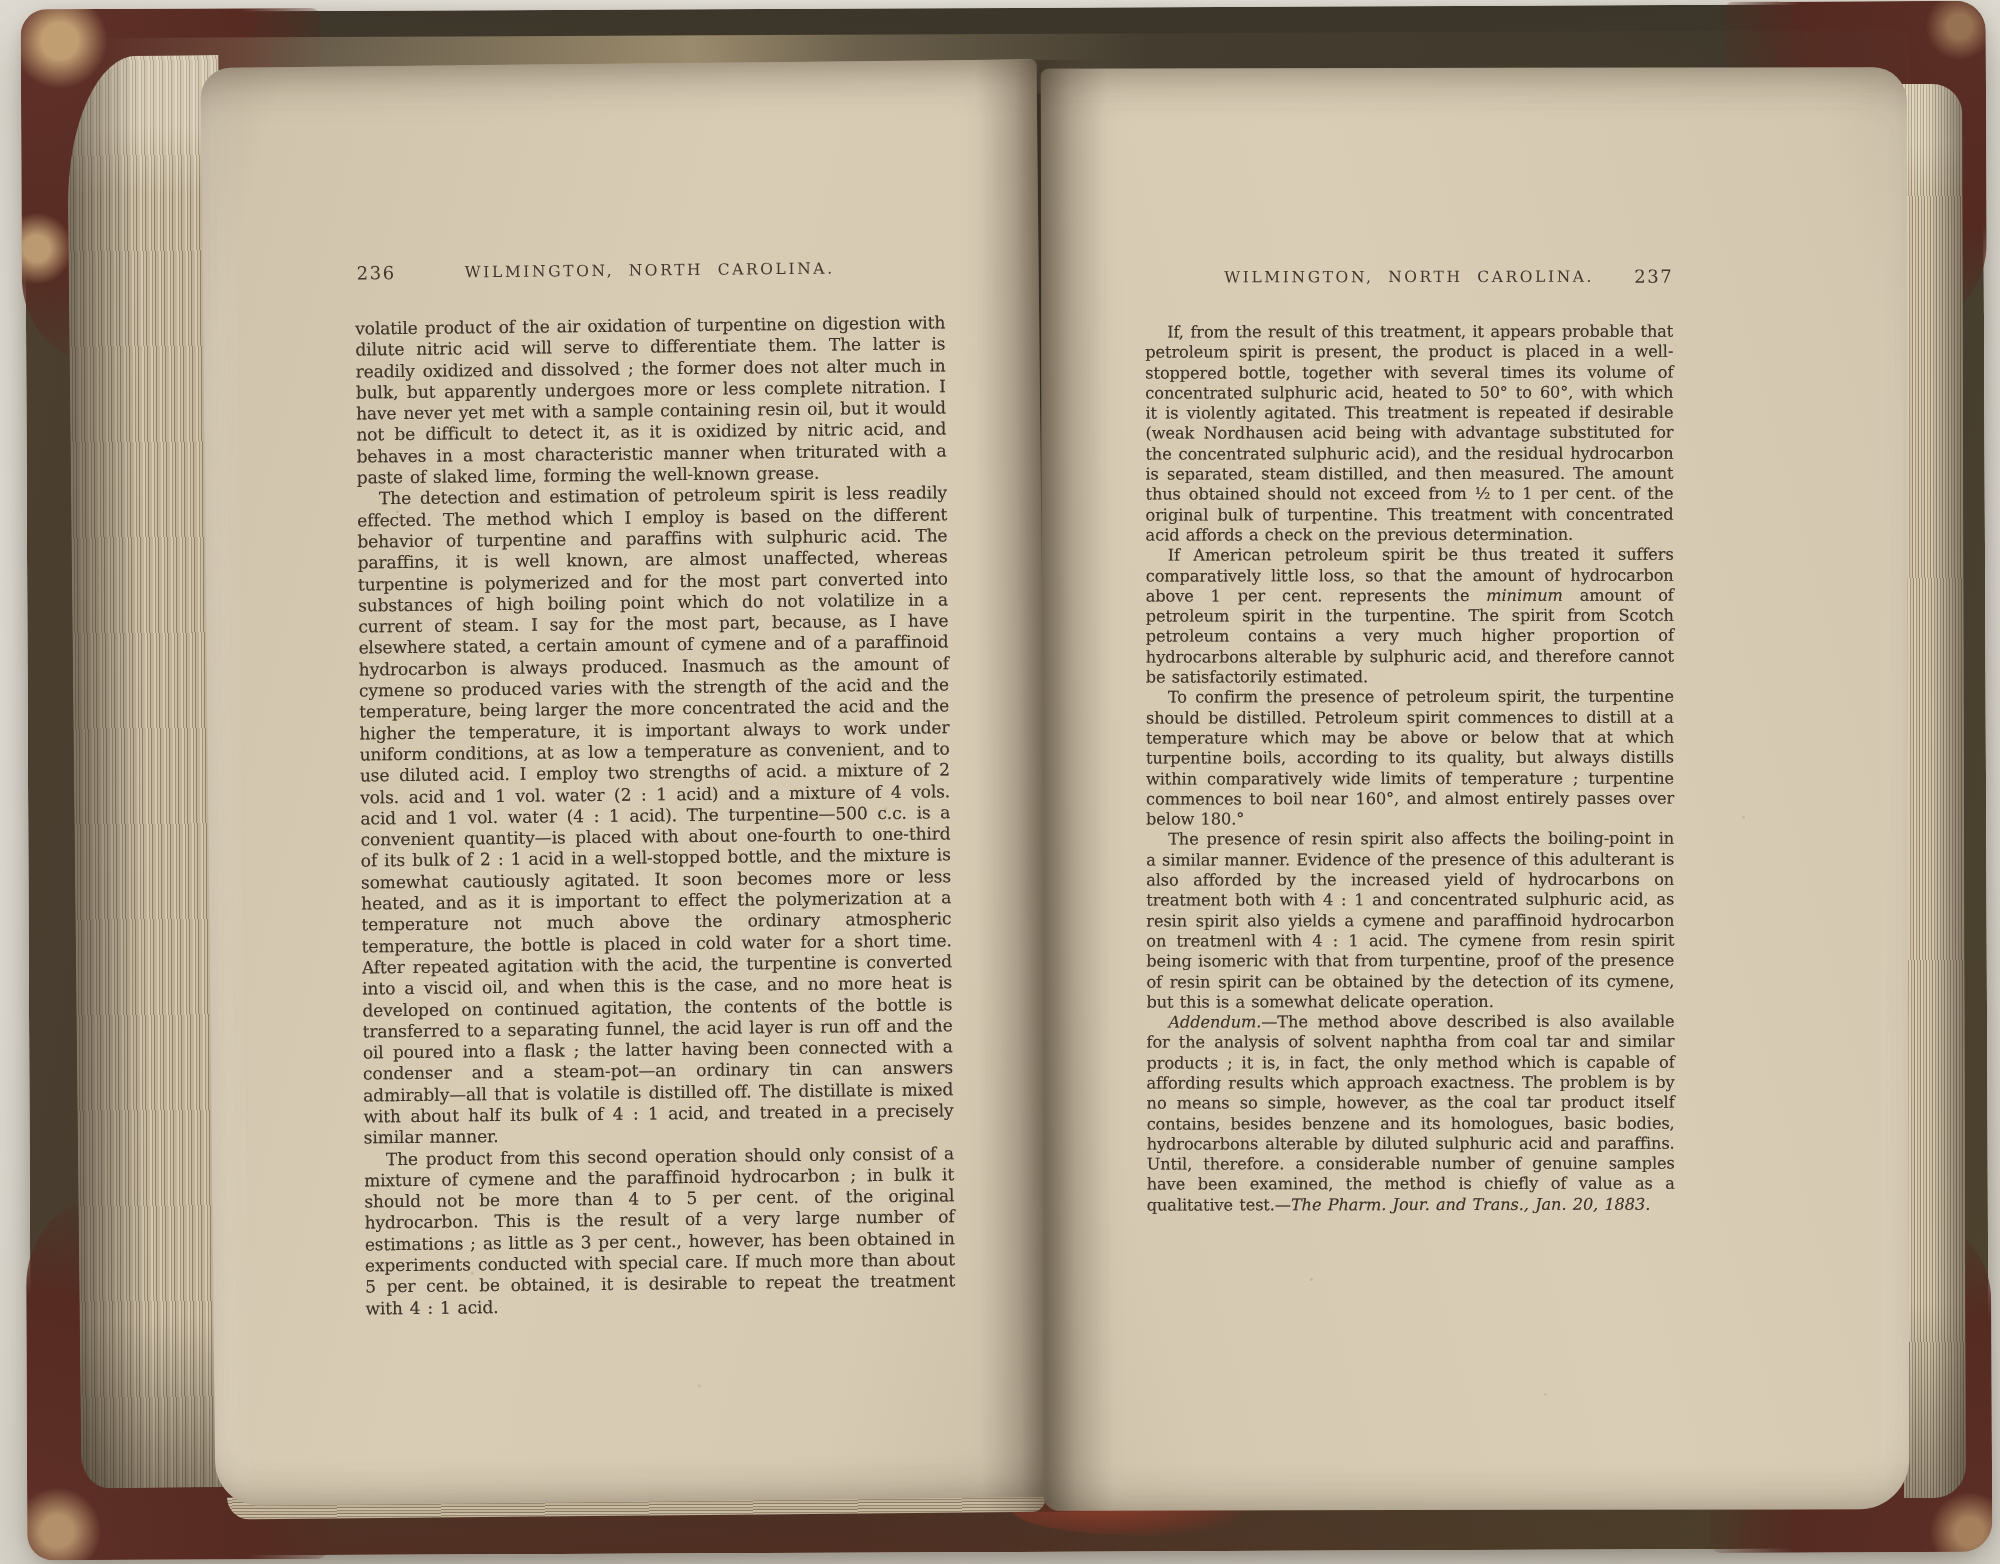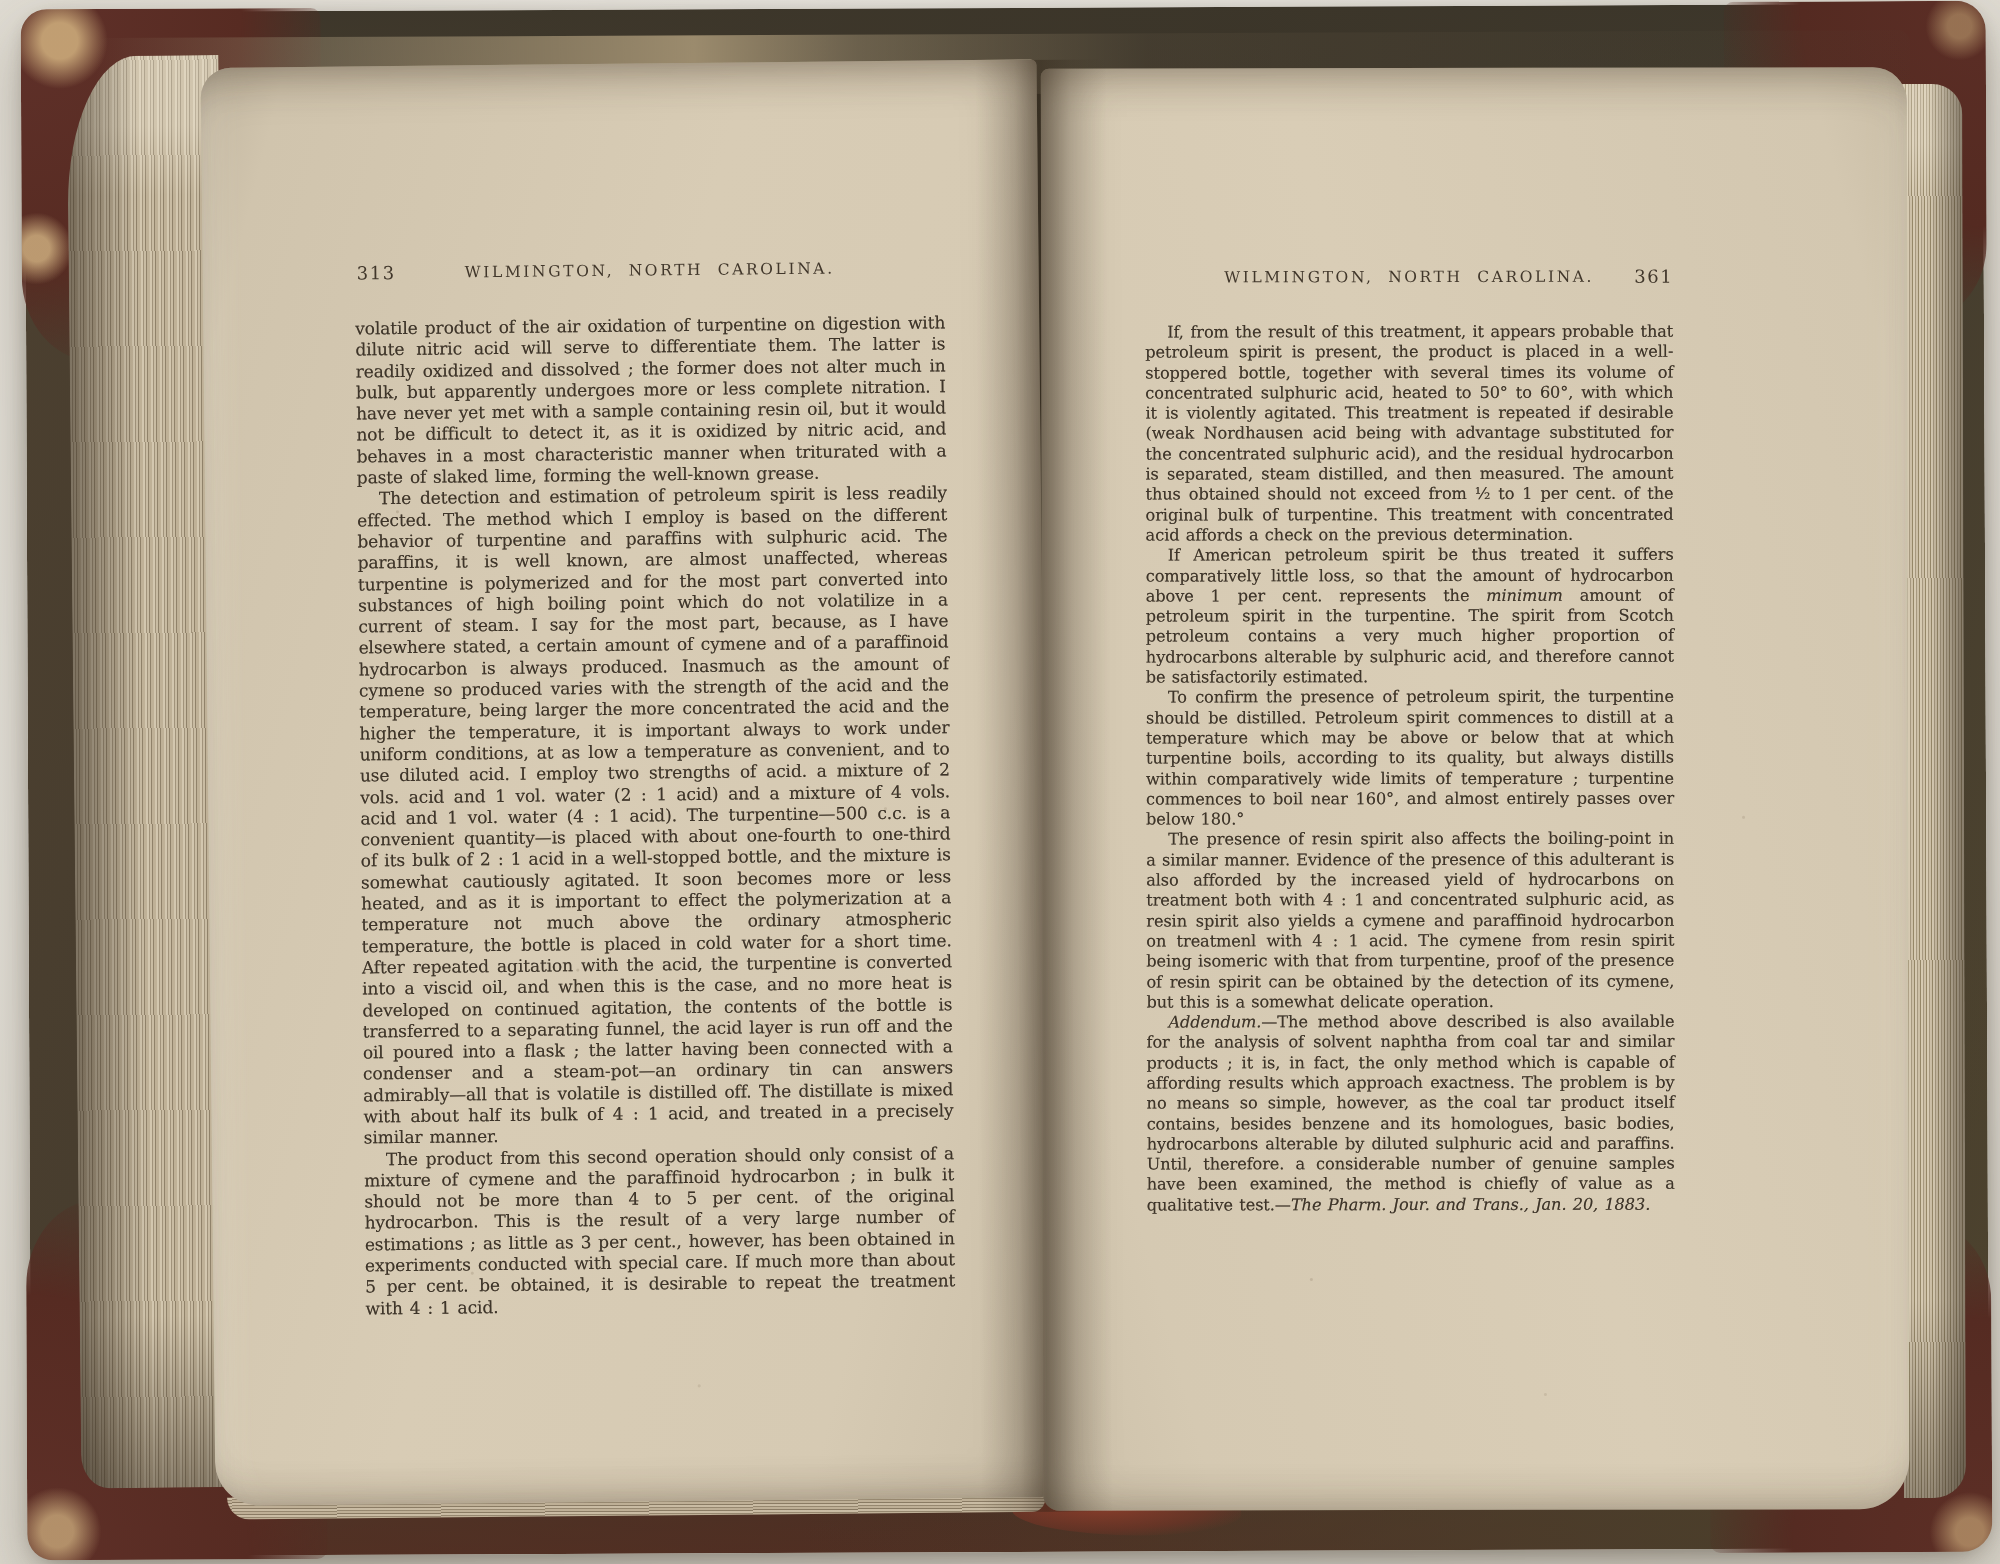--- a/index.html
+++ b/index.html
@@ -117,37 +117,37 @@
     <div class="bottom-worn"></div>
 
     <div class="edge-left"></div>
     <div class="edge-right"></div>
     <div class="edge-bottom-left"></div>
 
     <div class="page page-left">
       <div class="speckles"></div>
       <div class="textcol textcol-left">
         <div class="head-row">
-          <span class="pagenum pagenum-left">313</span>
+          <span class="pagenum pagenum-left">236</span>
           <div class="runhead">WILMINGTON, NORTH CAROLINA.</div>
         </div>
         <div class="pagebody pagebody-left">
             <p class="para"><span>volatile product of the air oxidation of turpentine on digestion with dilute nitric acid will serve to differentiate them. The latter is readily oxidized and dissolved ; the former does not alter much in bulk, but apparently undergoes more or less complete nitration. I have never yet met with a sample containing resin oil, but it would not be difficult to detect it, as it is oxidized by nitric acid, and behaves in a most characteristic manner when triturated with a paste of slaked lime, forming the well-known grease.</span></p>
             <p class="para indent"><span>The detection and estimation of petroleum spirit is less readily effected. The method which I employ is based on the different behavior of turpentine and paraffins with sulphuric acid. The paraffins, it is well known, are almost unaffected, whereas turpentine is polymerized and for the most part converted into substances of high boiling point which do not volatilize in a current of steam. I say for the most part, because, as I have elsewhere stated, a certain amount of cymene and of a paraffinoid hydrocarbon is always produced. Inasmuch as the amount of cymene so produced varies with the strength of the acid and the temperature, being larger the more concentrated the acid and the higher the temperature, it is important always to work under uniform conditions, at as low a temperature as convenient, and to use diluted acid. I employ two strengths of acid. a mixture of 2 vols. acid and 1 vol. water (2 : 1 acid) and a mixture of 4 vols. acid and 1 vol. water (4 : 1 acid). The turpentine—500 c.c. is a convenient quantity—is placed with about one-fourth to one-third of its bulk of 2 : 1 acid in a well-stopped bottle, and the mixture is somewhat cautiously agitated. It soon becomes more or less heated, and as it is important to effect the polymerization at a temperature not much above the ordinary atmospheric temperature, the bottle is placed in cold water for a short time. After repeated agitation with the acid, the turpentine is converted into a viscid oil, and when this is the case, and no more heat is developed on continued agitation, the contents of the bottle is transferred to a separating funnel, the acid layer is run off and the oil poured into a flask ; the latter having been connected with a condenser and a steam-pot—an ordinary tin can answers admirably—all that is volatile is distilled off. The distillate is mixed with about half its bulk of 4 : 1 acid, and treated in a precisely similar manner.</span></p>
             <p class="para indent"><span>The product from this second operation should only consist of a mixture of cymene and the paraffinoid hydrocarbon ; in bulk it should not be more than 4 to 5 per cent. of the original hydrocarbon. This is the result of a very large number of estimations ; as little as 3 per cent., however, has been obtained in experiments conducted with special care. If much more than about 5 per cent. be obtained, it is desirable to repeat the treatment with 4 : 1 acid.</span></p>
           </div>
       </div>
     </div>
 
     <div class="page page-right">
       <div class="speckles"></div>
       <div class="textcol textcol-right">
         <div class="head-row">
           <div class="runhead">WILMINGTON, NORTH CAROLINA.</div>
-          <span class="pagenum pagenum-right">361</span>
+          <span class="pagenum pagenum-right">237</span>
         </div>
         <div class="pagebody pagebody-right">
             <p class="para indent"><span>If, from the result of this treatment, it appears probable that petroleum spirit is present, the product is placed in a well-stoppered bottle, together with several times its volume of concentrated sulphuric acid, heated to 50° to 60°, with which it is violently agitated. This treatment is repeated if desirable (weak Nordhausen acid being with advantage substituted for the concentrated sulphuric acid), and the residual hydrocarbon is separated, steam distilled, and then measured. The amount thus obtained should not exceed from ½ to 1 per cent. of the original bulk of turpentine. This treatment with concentrated acid affords a check on the previous determination.</span></p>
             <p class="para indent"><span>If American petroleum spirit be thus treated it suffers comparatively little loss, so that the amount of hydrocarbon above 1 per cent. represents the </span><em>minimum</em><span> amount of petroleum spirit in the turpentine. The spirit from Scotch petroleum contains a very much higher proportion of hydrocarbons alterable by sulphuric acid, and therefore cannot be satisfactorily estimated.</span></p>
             <p class="para indent"><span>To confirm the presence of petroleum spirit, the turpentine should be distilled. Petroleum spirit commences to distill at a temperature which may be above or below that at which turpentine boils, according to its quality, but always distills within comparatively wide limits of temperature ; turpentine commences to boil near 160°, and almost entirely passes over below 180.°</span></p>
             <p class="para indent"><span>The presence of resin spirit also affects the boiling-point in a similar manner. Evidence of the presence of this adulterant is also afforded by the increased yield of hydrocarbons on treatment both with 4 : 1 and concentrated sulphuric acid, as resin spirit also yields a cymene and paraffinoid hydrocarbon on treatmenl with 4 : 1 acid. The cymene from resin spirit being isomeric with that from turpentine, proof of the presence of resin spirit can be obtained by the detection of its cymene, but this is a somewhat delicate operation.</span></p>
             <p class="para indent"><em>Addendum.</em><span>—The method above described is also available for the analysis of solvent naphtha from coal tar and similar products ; it is, in fact, the only method which is capable of affording results which approach exactness. The problem is by no means so simple, however, as the coal tar product itself contains, besides benzene and its homologues, basic bodies, hydrocarbons alterable by diluted sulphuric acid and paraffins. Until, therefore. a considerable number of genuine samples have been examined, the method is chiefly of value as a qualitative test.—</span><em>The Pharm. Jour. and Trans., Jan. 20, 1883.</em></p>
           </div>
       </div>
     </div>

